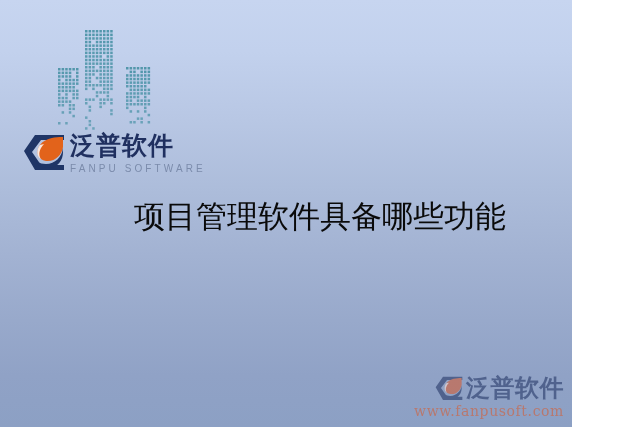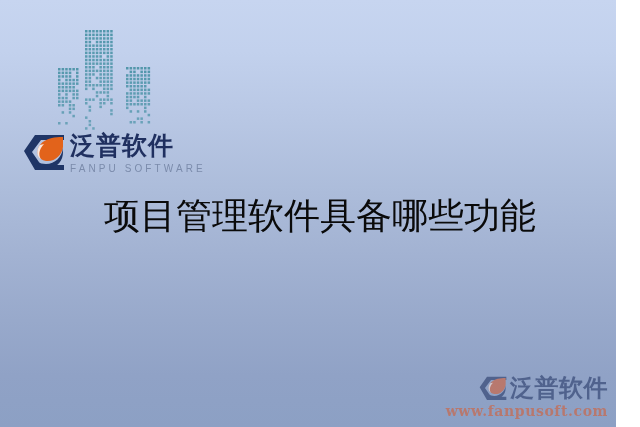--- a/index.html
+++ b/index.html
@@ -1,21 +1,21 @@
 <!DOCTYPE html>
 <html><head>
 <meta charset="utf-8">
 <style>
   html, body {
     margin: 0; padding: 0;
     background: #ffffff;
   }
   #stage {
     position: relative;
-    width: 616px;
+    width: 572px;
     height: 427px;
     overflow: hidden;
     font-family: "Liberation Sans", "DejaVu Sans", sans-serif;
     background: linear-gradient(to bottom,
         #c7d5f0 0%,
         #c2d1ed 12%,
         #b8c7e4 28%,
         #acbcda 45%,
         #a2b2d2 60%,
         #98a9cb 75%,
@@ -72,21 +72,21 @@
   }
 
   
   #headline {
     position: absolute;
     left: 0;
     top: 192px;
     width: 640px;
     text-align: center;
     font-family: "DejaVu Serif", "Liberation Serif", serif;
-    font-size: 36px;
+    font-size: 31px;
     line-height: 48px;
     font-weight: 400;
     color: #0a0a0a;
     letter-spacing: 0px;
     white-space: nowrap;
   }
 
   
   #watermark {
     position: absolute;
@@ -112,21 +112,21 @@
     font-weight: 700;
     line-height: 26px;
     color: #2a3c6b;
     letter-spacing: 0.5px;
     margin-left: 2px;
     white-space: nowrap;
   }
   #wm-url {
     font-family: "DejaVu Serif", "Liberation Serif", serif;
     font-size: 14px;
-    font-weight: 700;
+    font-weight: 400;
     line-height: 16px;
     color: #d2603a;
     letter-spacing: 0.6px;
     margin-top: 1px;
     white-space: nowrap;
   }
 </style>
 </head>
 <body>
 

